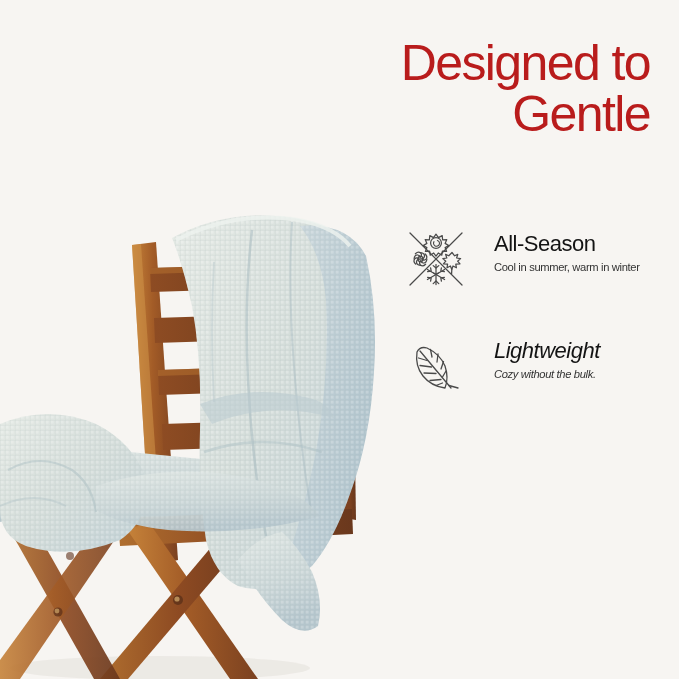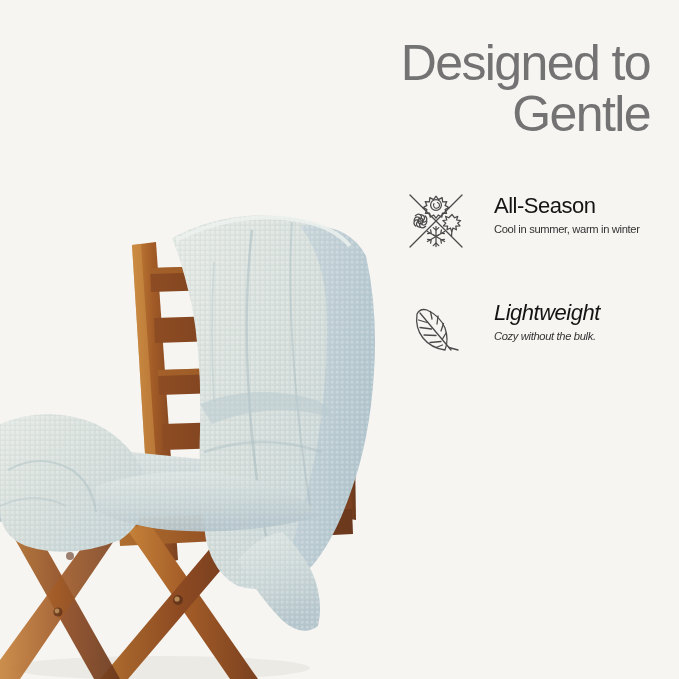--- a/index.html
+++ b/index.html
@@ -16,41 +16,41 @@
   .photo svg{display:block;width:390px;height:679px;}
 
   
   .panel{position:absolute;left:390px;top:0;width:289px;height:679px;}
 
   .headline{
     position:absolute;right:29px;top:38px;width:255px;
     text-align:right;
     font-size:50px;line-height:51px;
     font-weight:300;letter-spacing:-1.6px;
-    color:#737373;
+    color:#b91c1c;
   }
   .headline .l2{display:block;}
 
   .features{position:absolute;left:12px;top:190px;width:277px;}
   .feature{position:relative;height:105px;}
   .feature .ico{
     position:absolute;left:3px;top:0;width:62px;height:62px;
   }
   .feature .ico svg{display:block;width:62px;height:62px;}
   .feature .txt{position:absolute;left:92px;top:3px;width:190px;}
   .feature .ftitle{
     font-size:22px;line-height:26px;font-weight:300;
     letter-spacing:-0.5px;color:#141414;white-space:nowrap;
   }
   .feature .fsub{
     font-size:11.2px;line-height:15px;font-weight:400;
     letter-spacing:-0.35px;color:#333333;margin-top:3px;white-space:nowrap;
   }
   
-  .f-0{height:104px;}
+  .f-0{height:104px;margin-top:38px;}
   .f-1{height:105px;}
   .f-2{height:101px;font-style:italic;}
   .f-3{height:100px;}
   .f-1 .ico{top:2px;}
   .f-1 .txt{top:5px;}
   .f-2 .ico{top:4px;}
   .f-2 .txt{top:6px;}
   .f-3 .ico{top:4px;}
   .f-3 .txt{top:9px;}
 </style>

